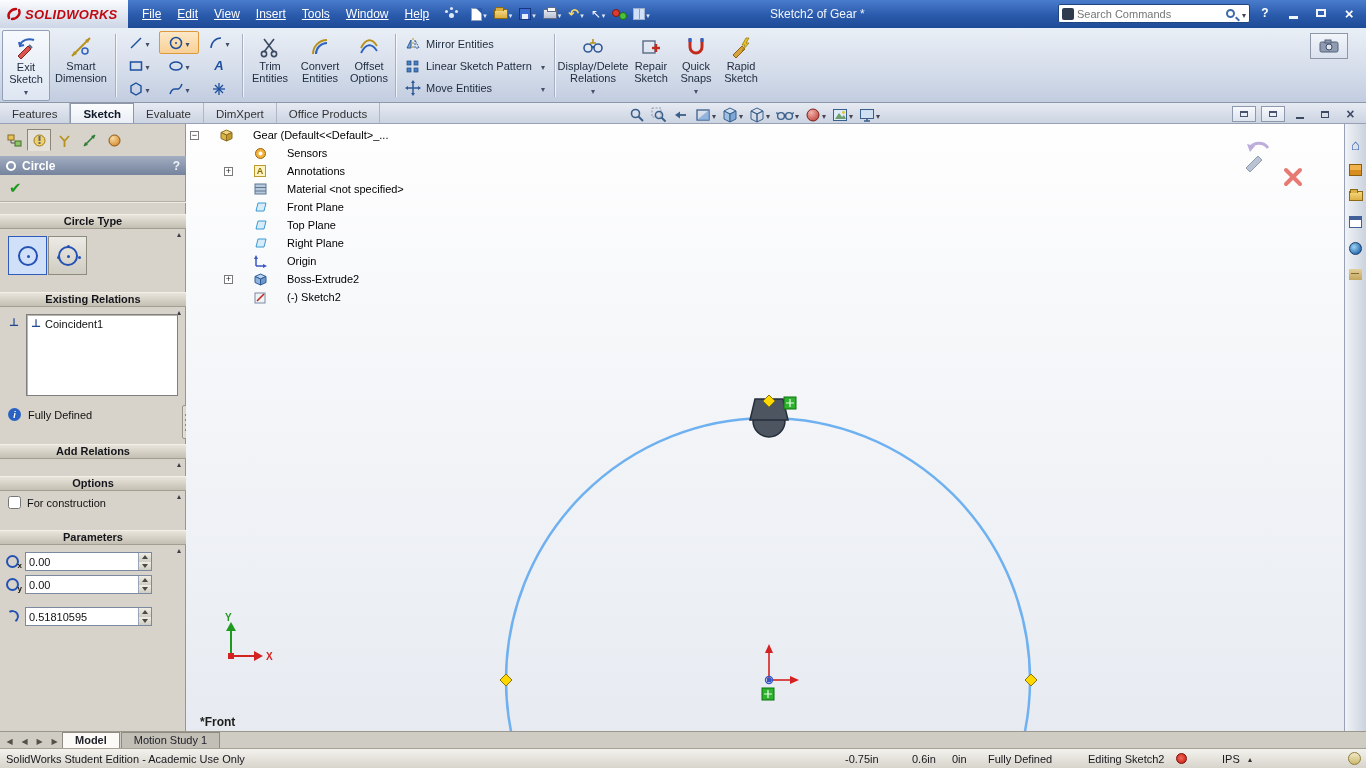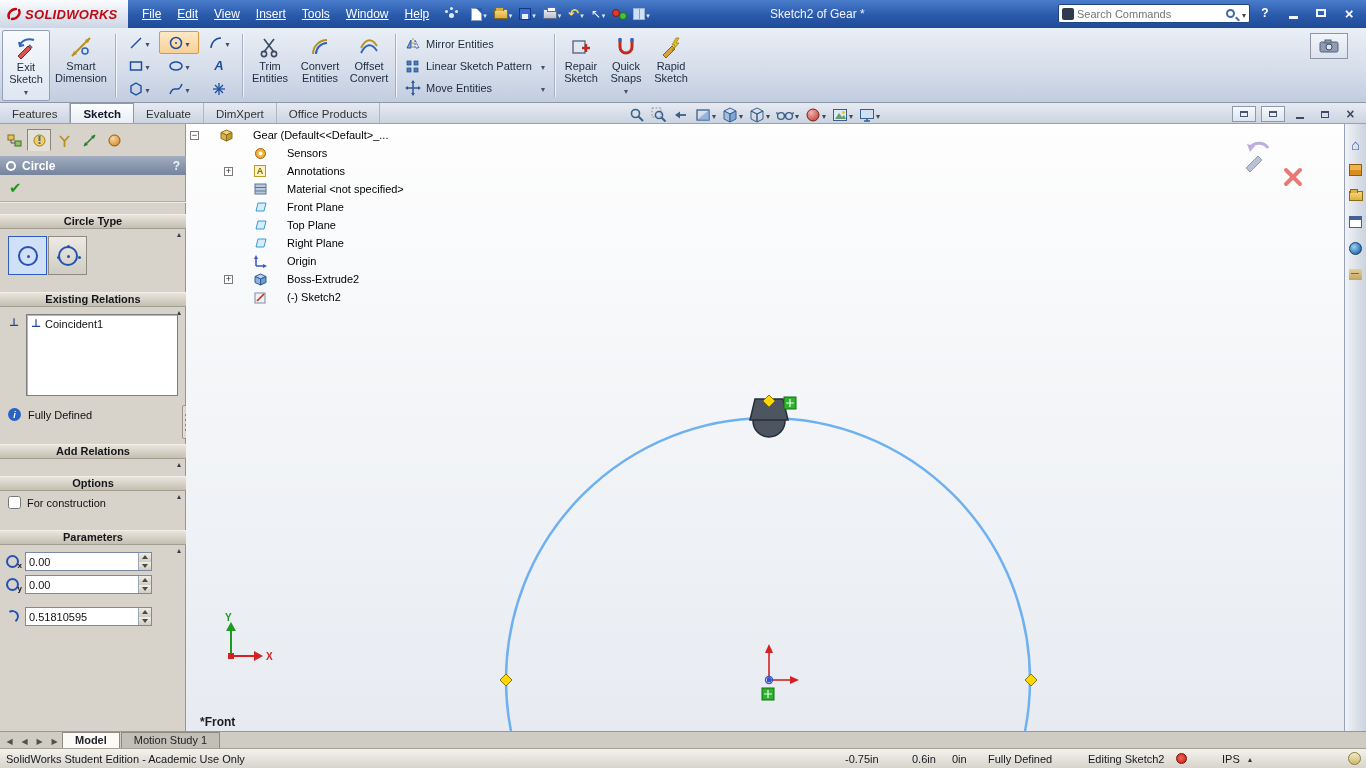--- a/index.html
+++ b/index.html
@@ -363,21 +363,21 @@
     </span>
     <span class="blabel">Convert Entities</span>
   </div>
   <div class="bigbtn" style="width:46px;">
     <span class="bicon">
       <svg width="22" height="22" viewBox="0 0 22 22">
           <path d="M3 17 C 8 7, 14 7, 19 15" fill="none" stroke="#2f63c0" stroke-width="1.8"></path>
           <path d="M3 12 C 8 2, 14 2, 19 10" fill="none" stroke="#b8911d" stroke-width="1.8"></path>
         </svg>
     </span>
-    <span class="blabel">Offset Convert</span>
+    <span class="blabel">Offset Options</span>
   </div>
   <div class="rsep"></div>
 
   <div class="listgroup" style="width:152px;">
     <span class="listrow">
       <svg width="16" height="16" viewBox="0 0 16 16">
           <polygon points="2,12 6,4 6,12" fill="#7ea7d8" stroke="#2f5a96"></polygon>
           <polygon points="14,12 10,4 10,12" fill="none" stroke="#2f5a96" stroke-dasharray="2 1"></polygon>
           <line x1="8" y1="2" x2="8" y2="14" stroke="#b8911d" stroke-dasharray="2 2"></line>
         </svg>
@@ -405,20 +405,35 @@
           <polygon points="8,16 6,13 10,13" fill="#2f5a96"></polygon>
           <polygon points="0,8 3,6 3,10" fill="#2f5a96"></polygon>
           <polygon points="16,8 13,6 13,10" fill="#2f5a96"></polygon>
         </svg>
       <span>Move Entities</span>
       <i class="caret-d" style="margin-left:auto;"></i>
     </span>
   </div>
   <div class="rsep"></div>
 
+  <div class="bigbtn" style="width:70px;">
+    <span class="bicon">
+      <svg width="24" height="22" viewBox="0 0 24 22">
+          <g fill="none" stroke="#2f5a96" stroke-width="1.6">
+            <circle cx="7" cy="12" r="4"></circle>
+            <circle cx="17" cy="12" r="4"></circle>
+            <path d="M11 12 Q12 9 13 12"></path>
+          </g>
+          <line x1="12" y1="3" x2="12" y2="7" stroke="#b8911d" stroke-width="1.6"></line>
+          <line x1="9" y1="7" x2="15" y2="7" stroke="#b8911d" stroke-width="1.6"></line>
+        </svg>
+    </span>
+    <span class="blabel">Display/Delete Relations</span>
+    <i class="caret-d"></i>
+  </div>
   <div class="bigbtn" style="width:46px;">
     <span class="bicon">
       <svg width="22" height="22" viewBox="0 0 22 22">
           <rect x="3" y="5" width="12" height="12" fill="none" stroke="#5b6b85" stroke-width="1.4"></rect>
           <g stroke="#c42a1c" stroke-width="2.4">
             <line x1="16" y1="8" x2="16" y2="16"></line>
             <line x1="12" y1="12" x2="20" y2="12"></line>
           </g>
         </svg>
     </span>

